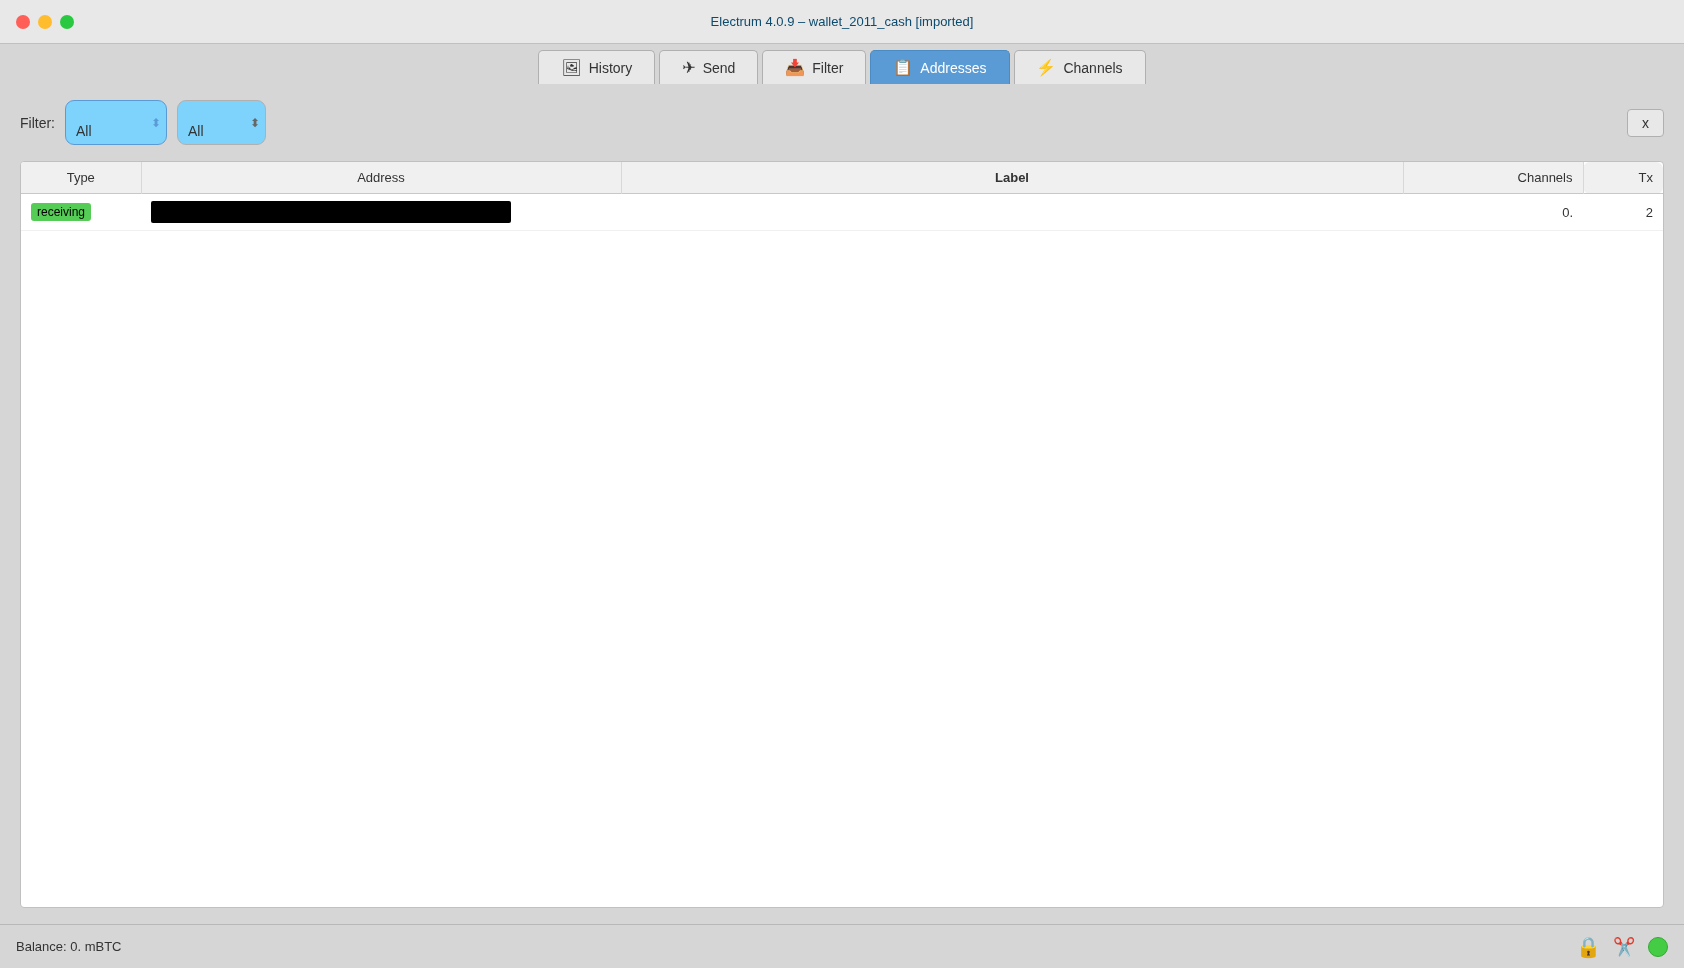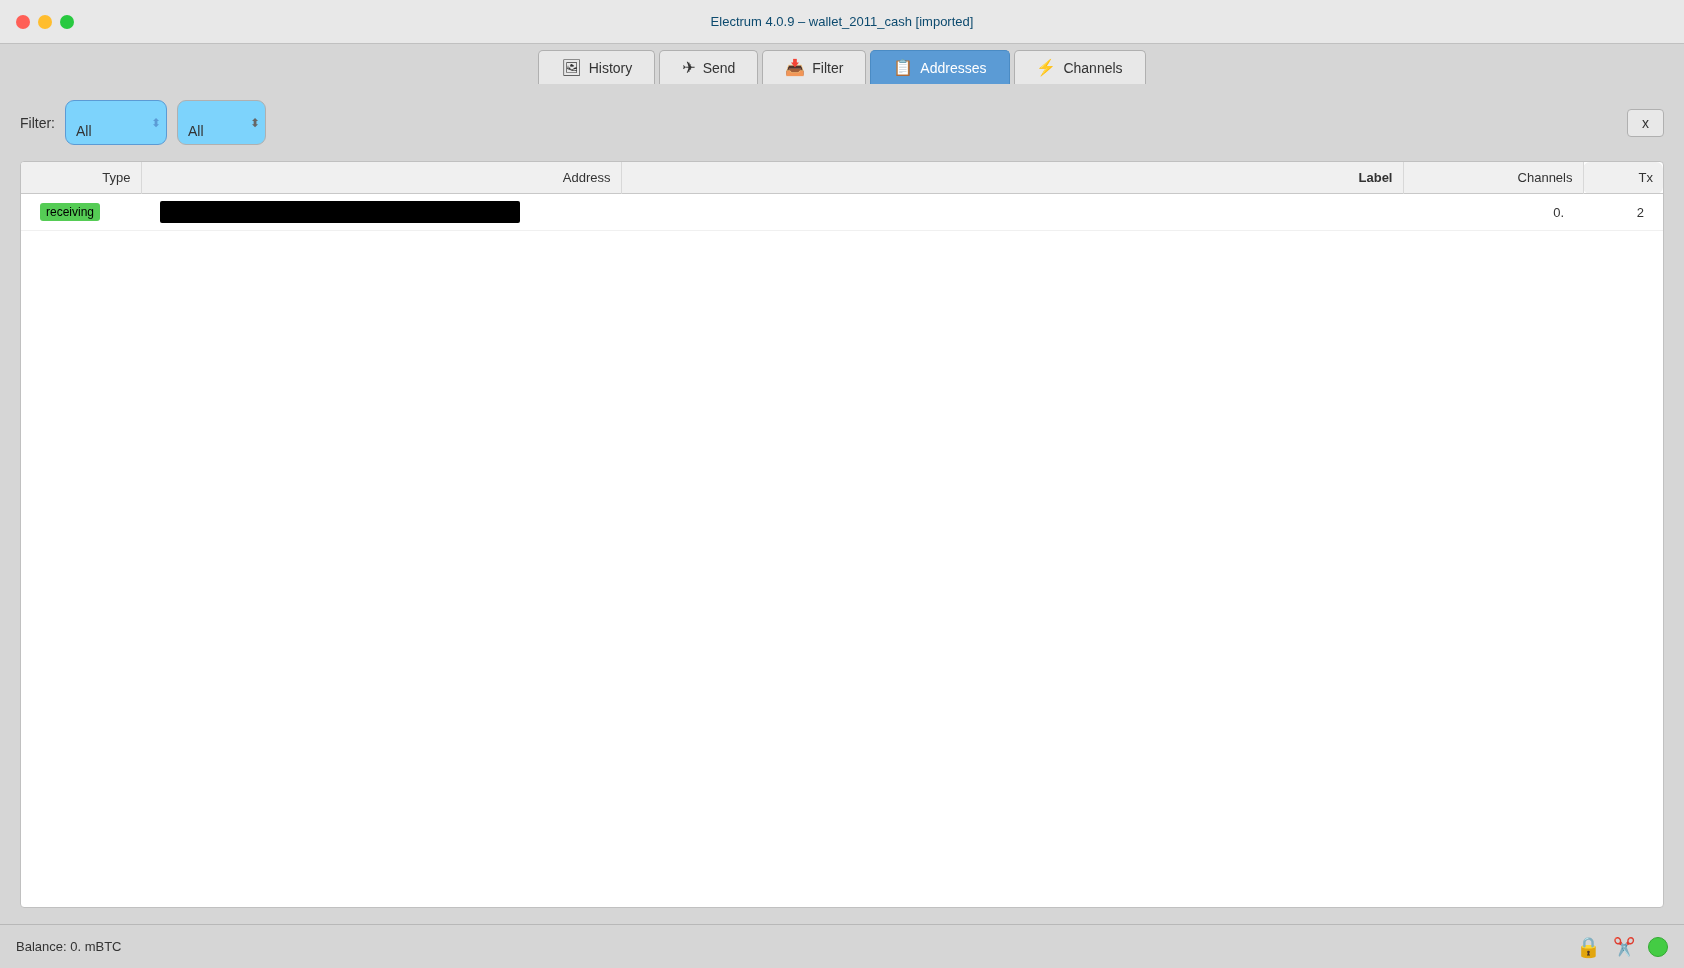--- a/index.html
+++ b/index.html
@@ -178,39 +178,39 @@
       width: 100%;
       border-collapse: collapse;
     }
 
     thead tr {
       background: #f0f0f0;
       border-bottom: 1px solid #c8c8c8;
     }
 
     thead th {
-      text-align: right;
+      text-align: center;
       padding: 8px 10px;
       font-size: 13px;
       font-weight: 500;
       color: #333;
       border-right: 1px solid #d8d8d8;
     }
 
     thead th:last-child {
       border-right: none;
       border-radius: 7px;
     }
 
     tbody tr {
       border-bottom: 1px solid #f0f0f0;
     }
 
     tbody td {
-      padding: 7px 19px;
+      padding: 7px 10px;
       font-size: 13px;
       color: #333;
       vertical-align: middle;
     }
 
     .type-badge {
       background: #55cc55;
       color: #000;
       padding: 2px 6px;
       border-radius: 3px;

